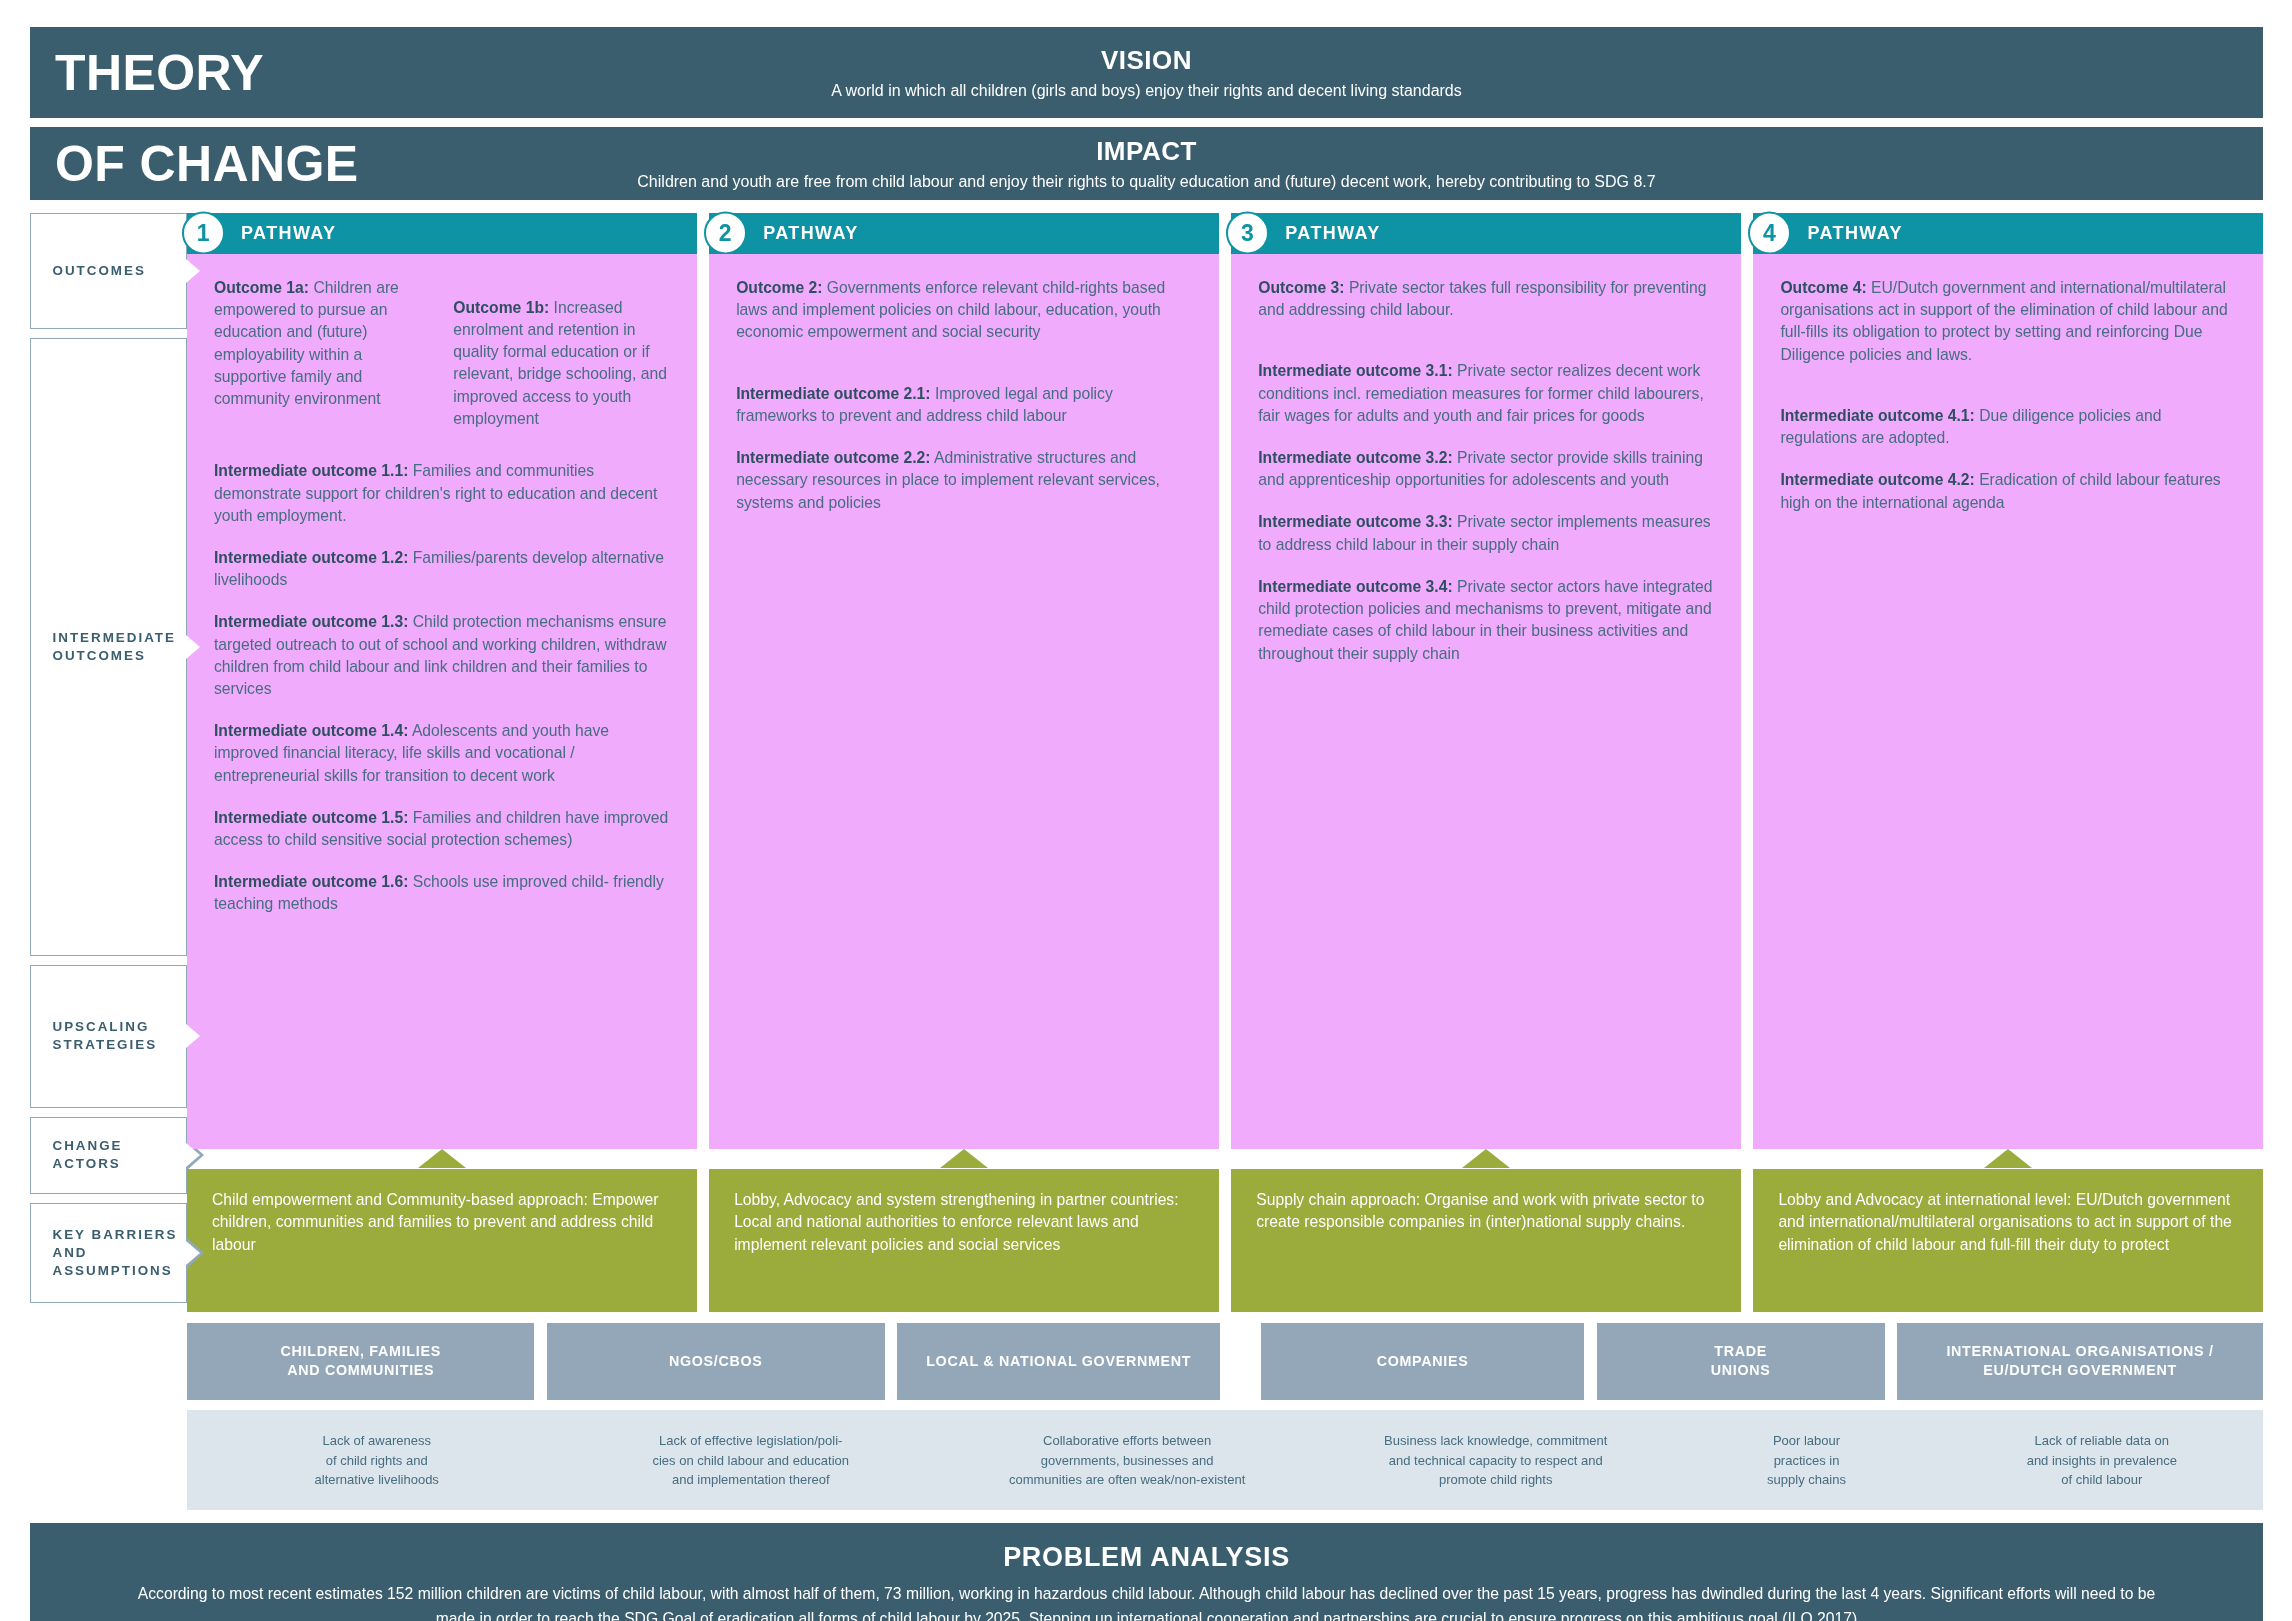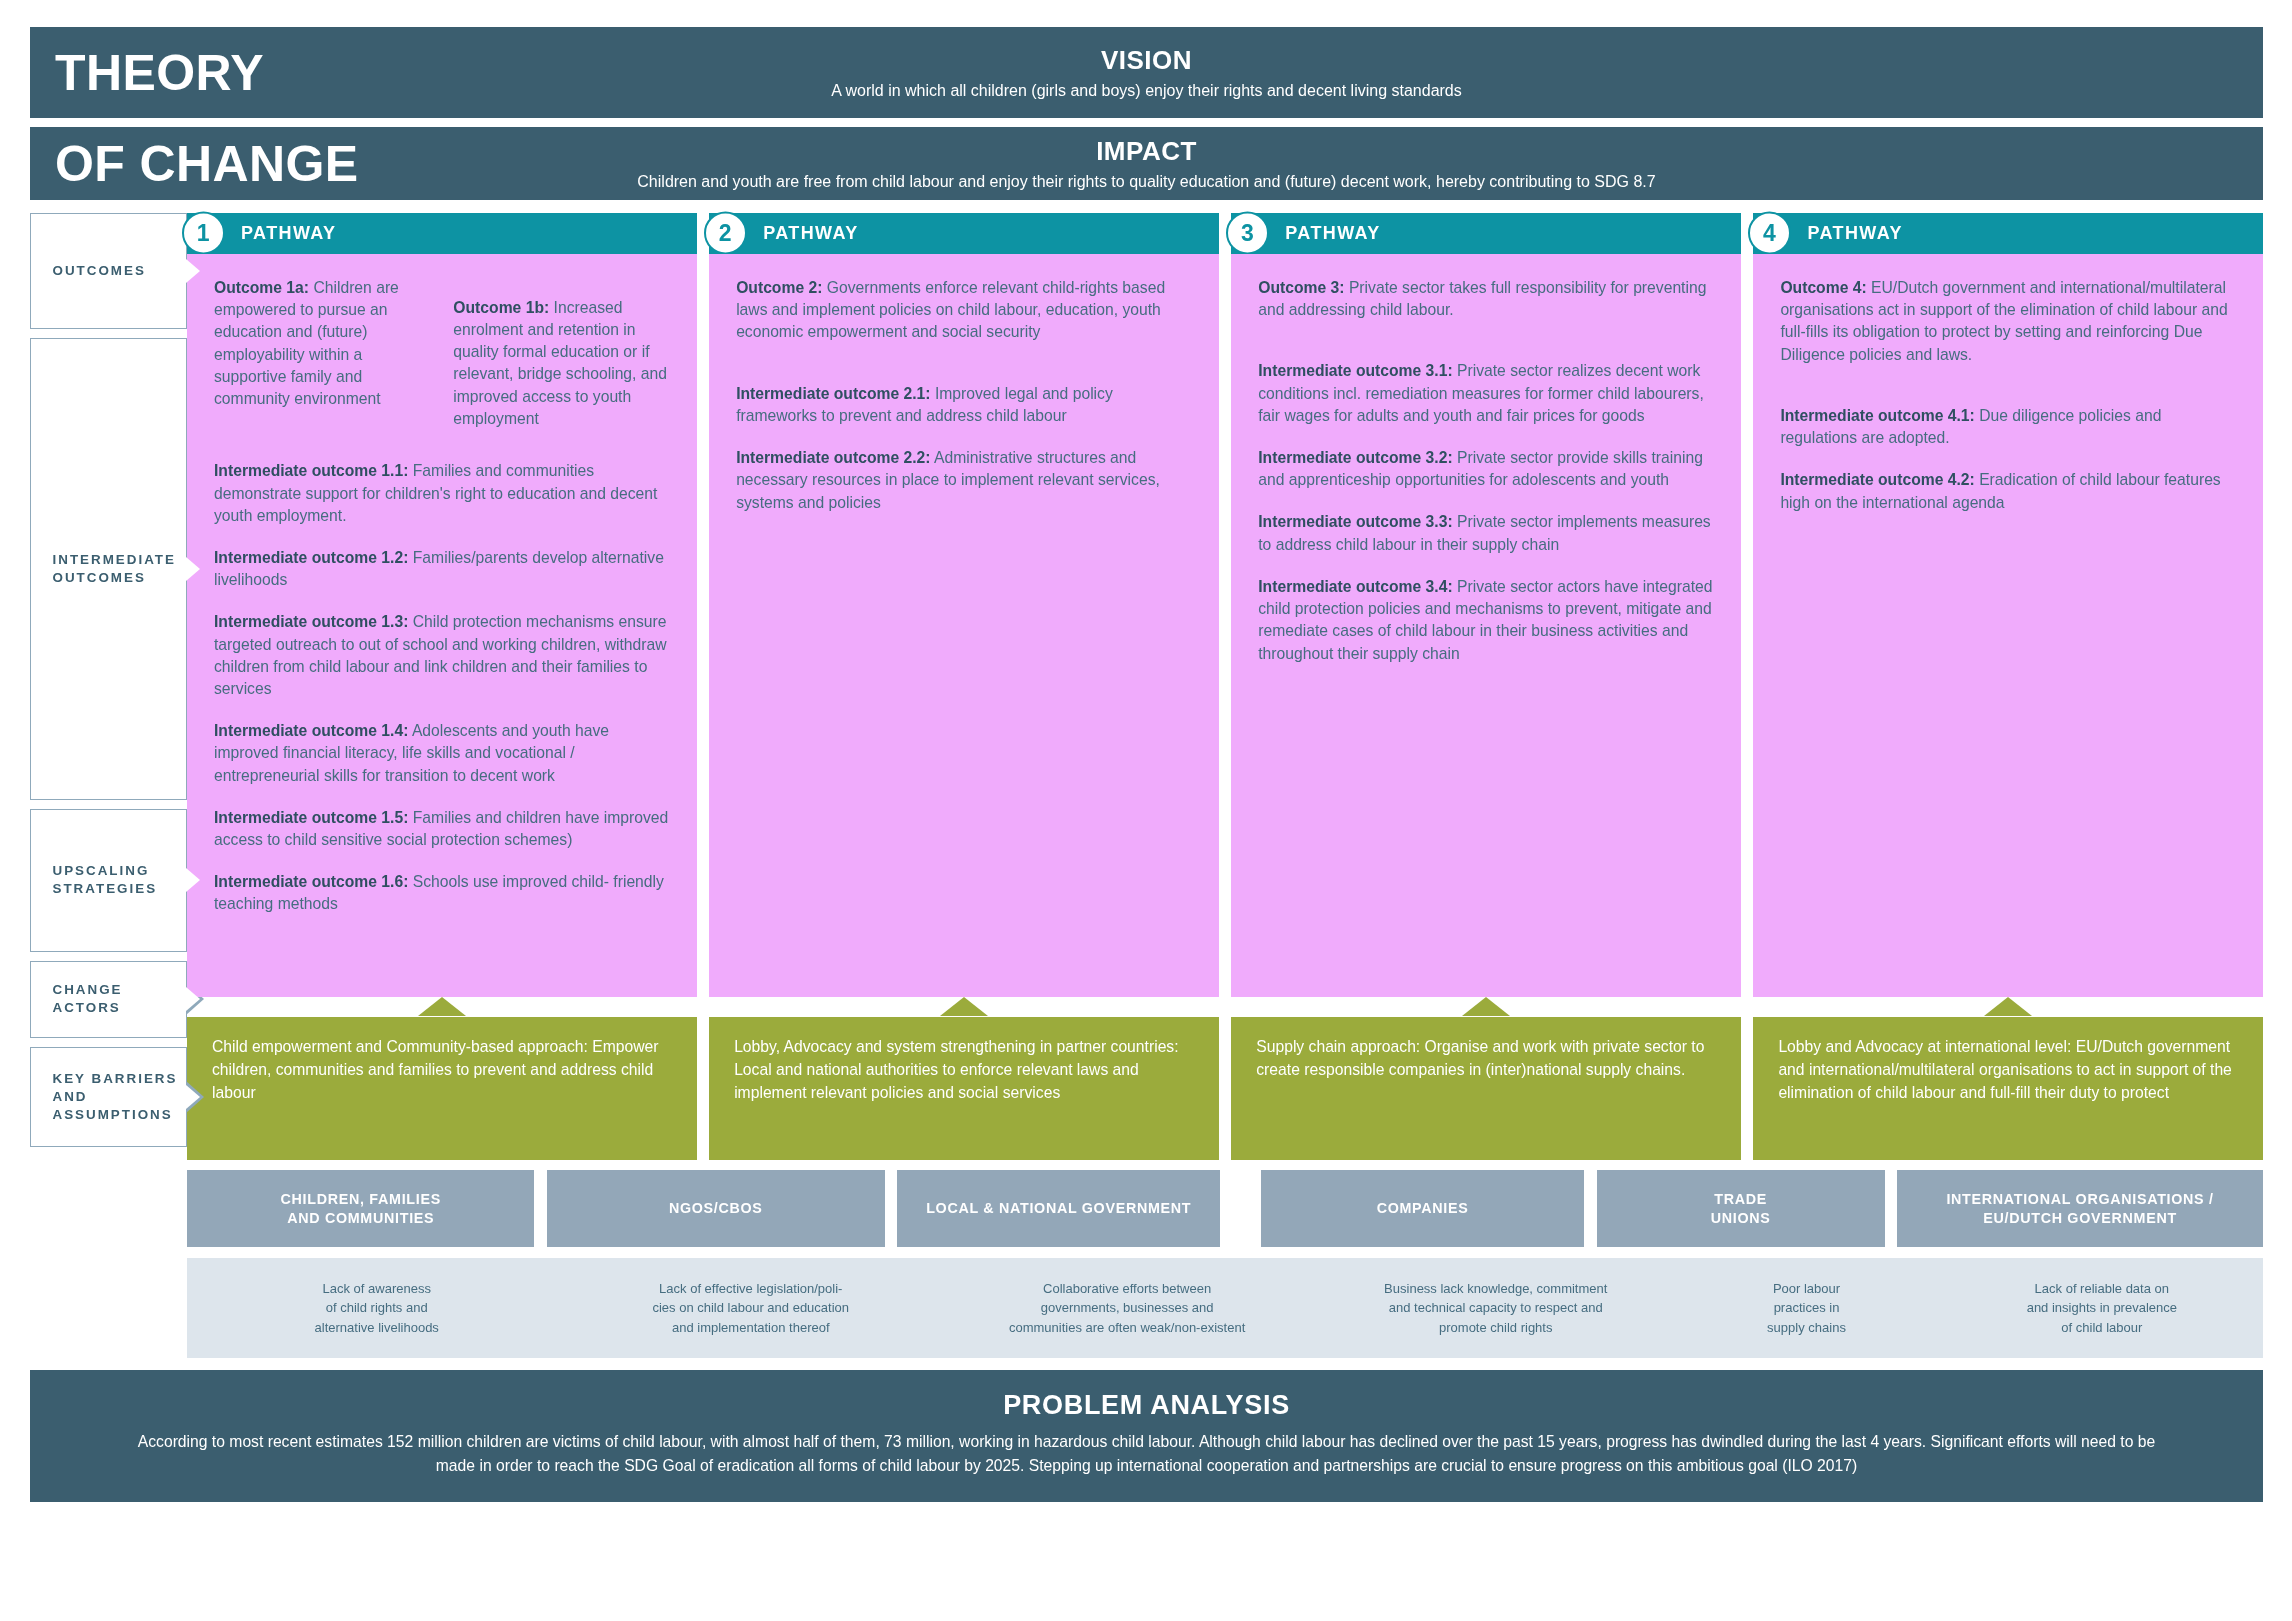--- a/index.html
+++ b/index.html
@@ -55,21 +55,21 @@
     border-left: 18px solid #8fa9bb;
   }
   .rail-box::before {
     content: ""; position: absolute; right: -14.3px; top: 50%;
     width: 0; height: 0; transform: translateY(-50%); z-index: 2;
     border-top: 12.5px solid transparent;
     border-bottom: 12.5px solid transparent;
     border-left: 14.3px solid #ffffff;
   }
   .rb-outcomes   { height: 116px; }
-  .rb-intermed   { height: 462px; }
+  .rb-intermed   { height: 618px; }
   .rb-upscaling  { height: 143px; }
   .rb-actors     { height: 77px; }
   .rb-barriers   { height: 100px; }
 
   
   .pw-head {
     background: #0d93a3; height: 41px; display: flex; align-items: center;
     position: relative; padding-left: 54px;
   }
   .pw-head .pw-label {

